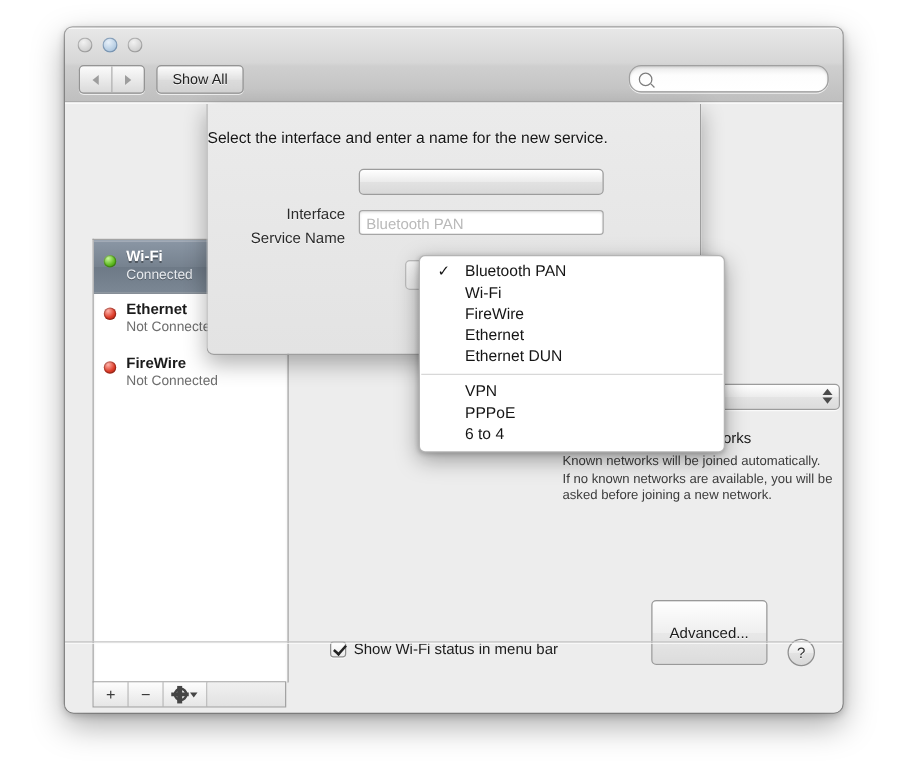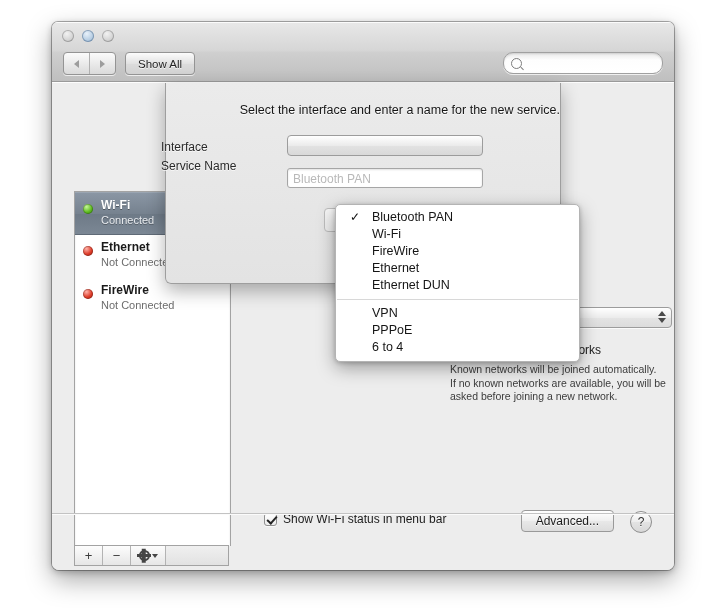--- a/index.html
+++ b/index.html
@@ -340,21 +340,21 @@
 
   
   .bottom-chk {
     position: absolute;
     left: 212px; bottom: 46px;
     display: flex; align-items: center; gap: 6px;
   }
   .adv-btn {
     position: absolute;
     right: 60px; bottom: 40px;
-    padding: 3px 14px;
+    padding: 18px 14px;
     font-size: 12px;
     color: #1b1b1b;
     border: 1px solid #999;
     border-radius: 4px;
     background: linear-gradient(to bottom, #ffffff, #efefef 50%, #e8e8e8 51%, #dcdcdc);
     text-shadow: 0 1px 0 rgba(255,255,255,0.8);
   }
   .help-btn {
     position: absolute;
     right: 22px; bottom: 39px;
@@ -430,32 +430,33 @@
     height: 200px;
     background: linear-gradient(to bottom, #ebebeb, #e3e3e3);
     border: 1px solid #9e9e9e;
     border-top: none;
     border-radius: 0 0 6px 6px;
     box-shadow: 0 7px 18px rgba(0,0,0,0.3);
   }
   .sheet-title {
     position: absolute;
     left: 0; right: 0; top: 20px;
-    text-align: right;
+    text-align: left;
     font-size: 12.5px;
     color: #161616;
     text-shadow: 0 1px 0 rgba(255,255,255,0.8);
-    margin-left: 28px;
   }
   .sheet-lbl {
     position: absolute;
     font-size: 12px;
     color: #2a2a2a;
+    text-align: right;
     width: 115px;
     text-shadow: 0 1px 0 rgba(255,255,255,0.7);
+    margin-top: 24px;
   }
   .sheet-lbl.iface { left: -5px; top: 57px; }
   .sheet-lbl.svcn  { left: -5px; top: 76px; }
   .sheet-pop {
     position: absolute;
     left: 121px; top: 52px;
     width: 196px; height: 21px;
     box-sizing: border-box;
     border: 1px solid #9c9c9c;
     border-radius: 4px;

